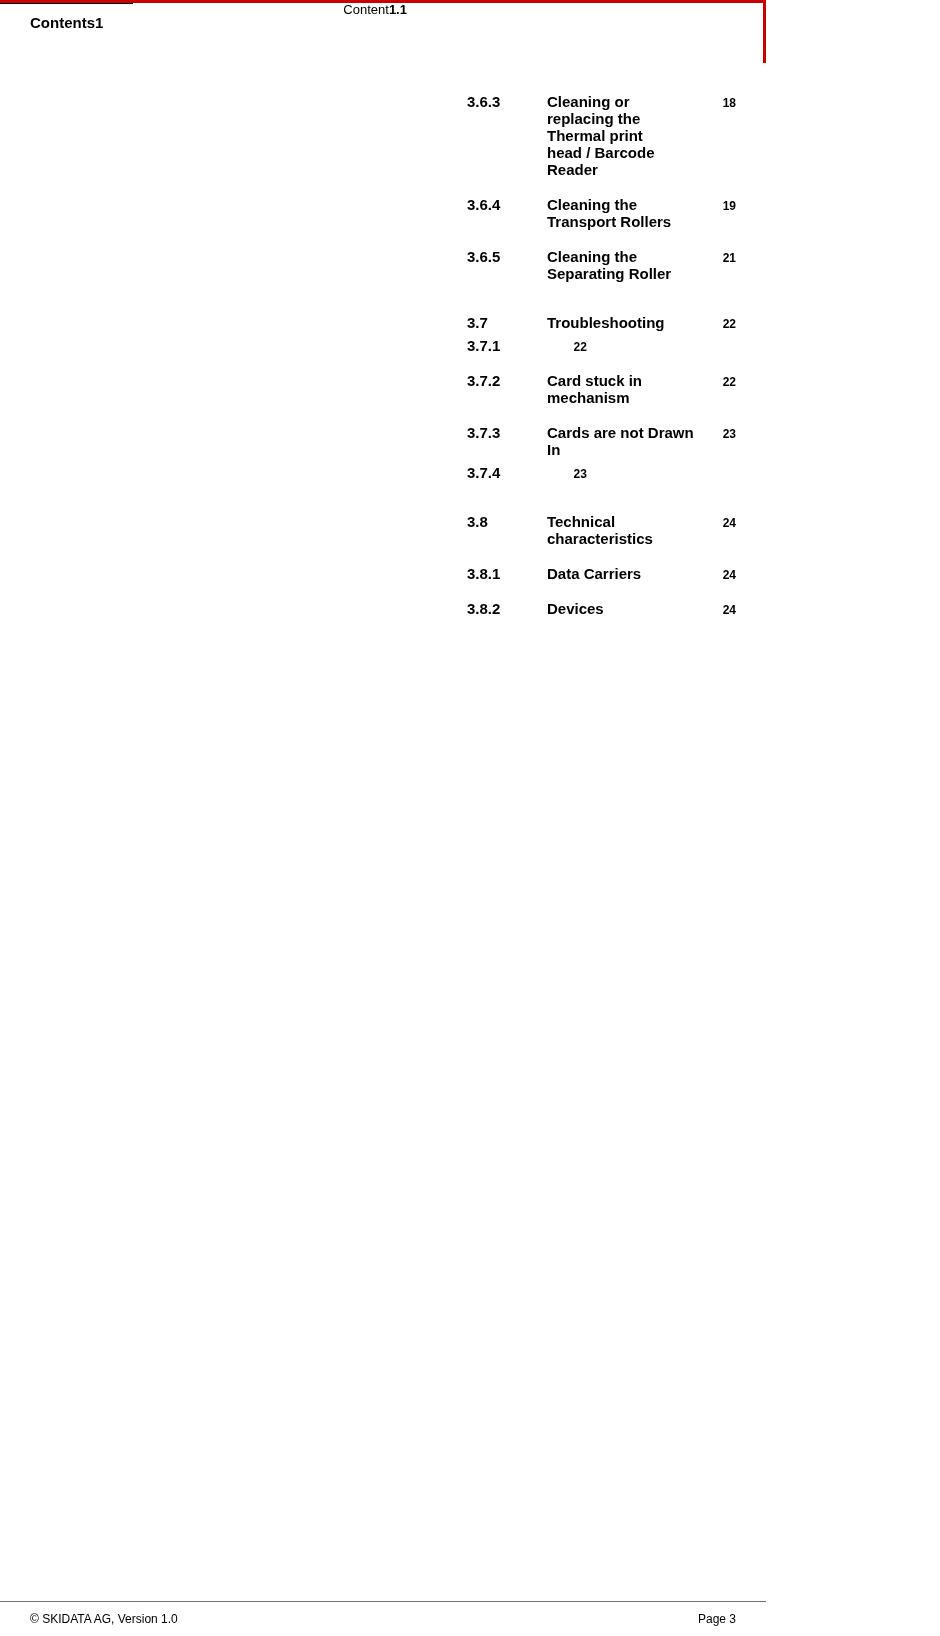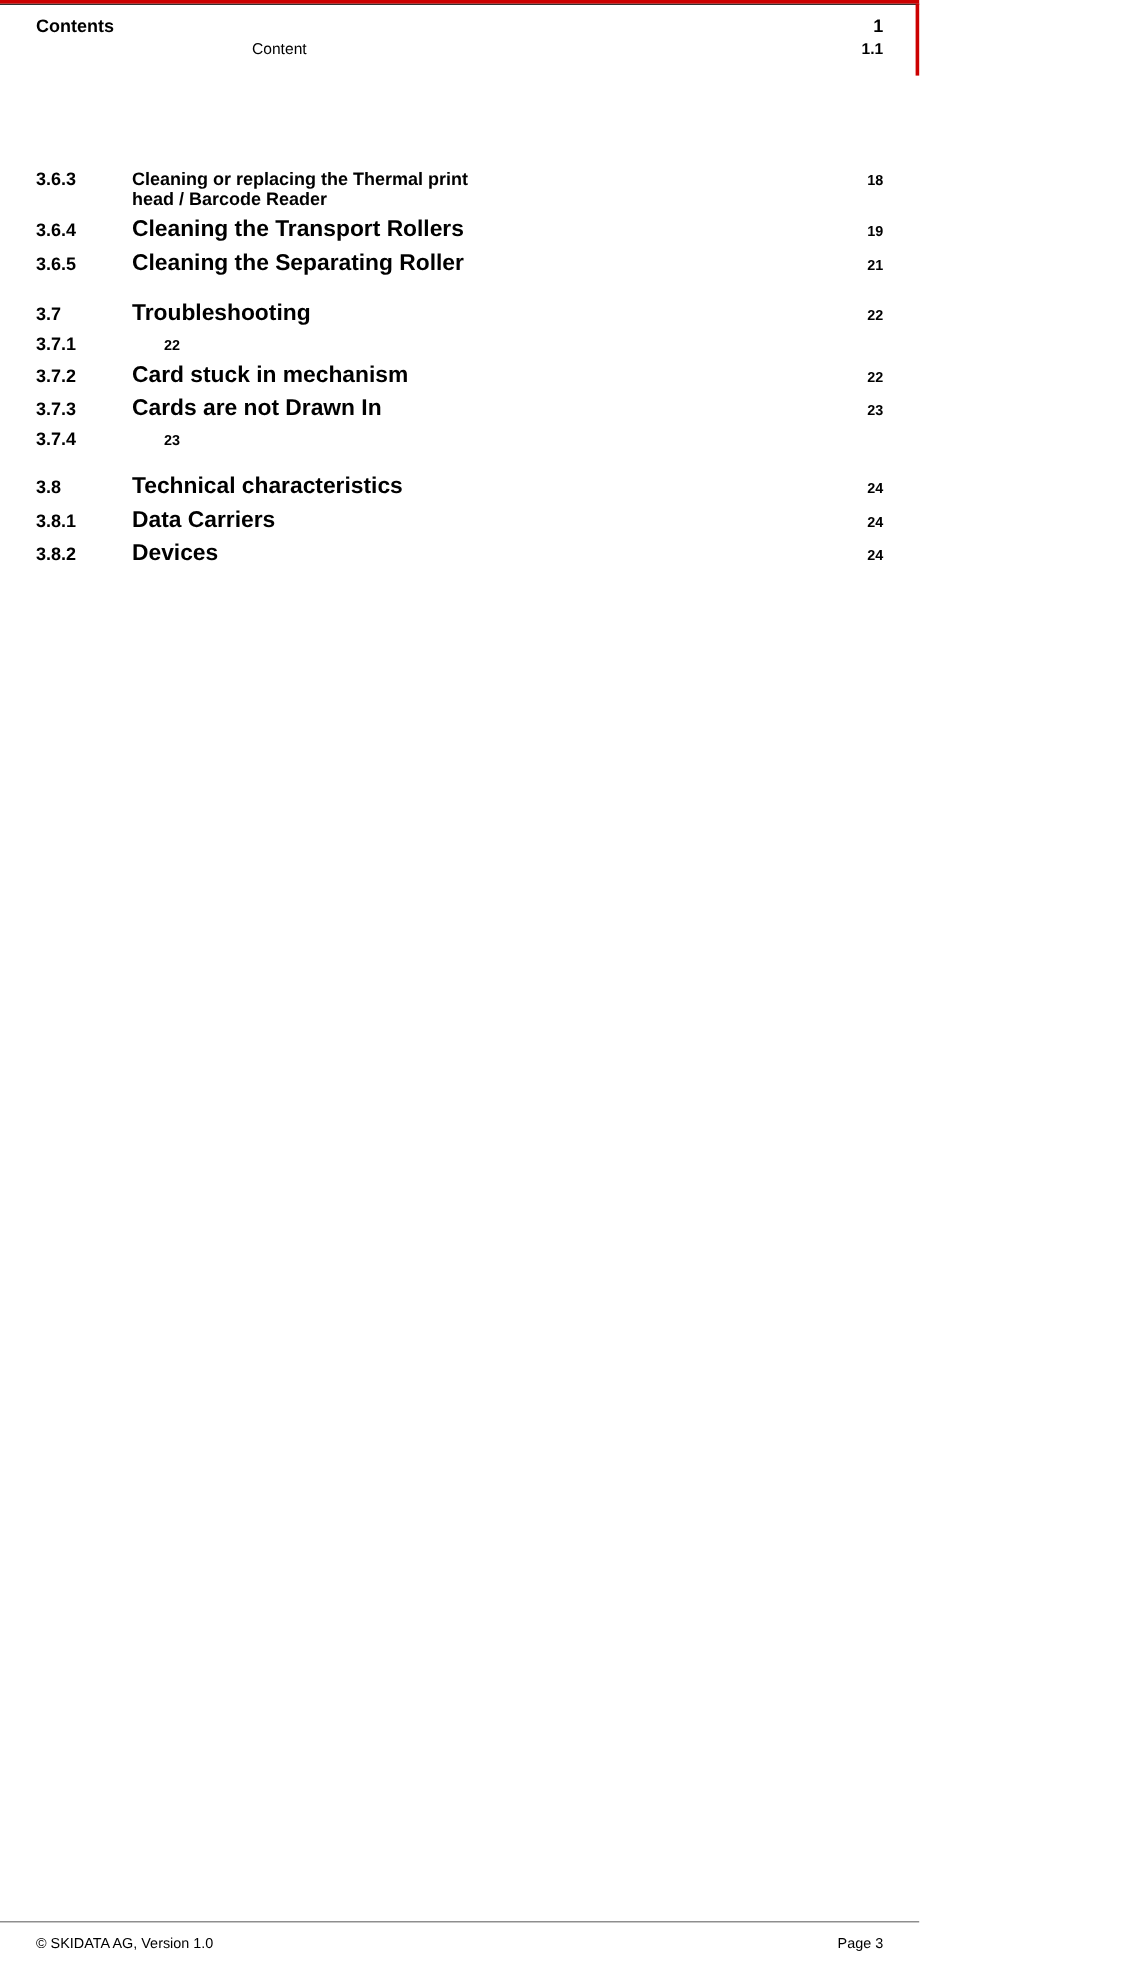--- a/index.html
+++ b/index.html
@@ -15,21 +15,21 @@
       font-family: Arial, Helvetica, sans-serif;
       position: relative;
     }
 
     .page {
       width: 766px;
       min-height: 1636px;
       background: #fff;
       position: relative;
       display: flex;
-      flex-direction: column;
+      flex-direction: row;
     }
 
     
     .top-border {
       width: 100%;
       height: 3px;
       background: #cc0000;
       position: absolute;
       top: 0;
       left: 0;
@@ -111,24 +111,25 @@
 
     .toc-number {
       font-size: 15px;
       font-weight: bold;
       color: #000;
       min-width: 80px;
       flex-shrink: 0;
     }
 
     .toc-title {
-      font-size: 19px;
+      font-size: 15px;
       font-weight: bold;
       color: #000;
       flex: 1;
+      margin-top: 12px;
     }
 
     .toc-page {
       font-size: 12px;
       font-weight: bold;
       color: #000;
       min-width: 40px;
       text-align: right;
     }
 

